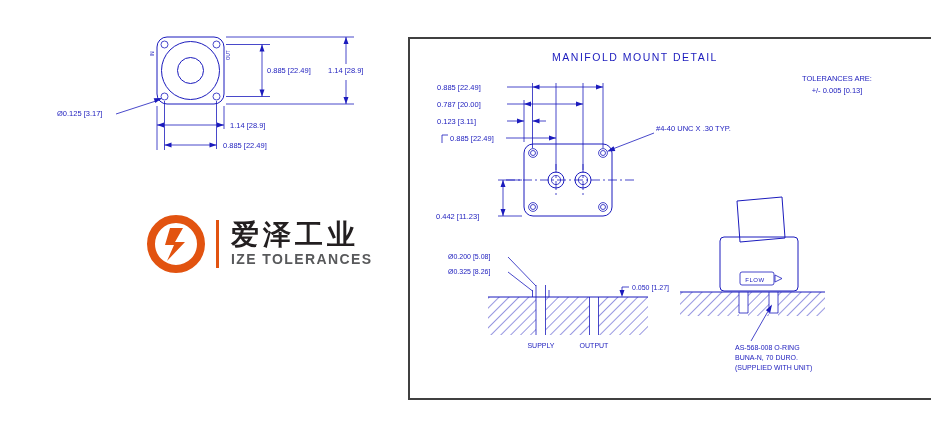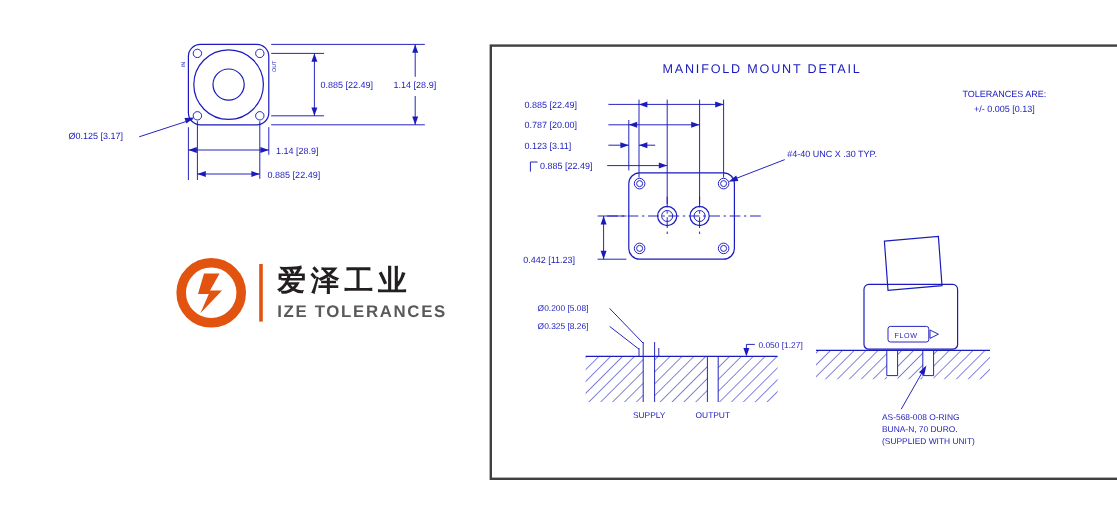--- a/index.html
+++ b/index.html
@@ -13,21 +13,21 @@
   .t{font-size:7.5px;}
   .t6{font-size:6px;}
   .t7{font-size:7px;}
   .title-t{font-size:10.5px;letter-spacing:1.5px;}
   .hl{stroke:#1b1bbd;stroke-width:0.9;}
   .detail-box{position:absolute;left:408px;top:37px;width:620px;height:363px;
               border:2px solid #404040;box-sizing:border-box;background:#ffffff;}
   .front-view{position:absolute;left:40px;top:10px;}
   .logo{position:absolute;left:146px;top:214px;display:flex;align-items:center;}
   .logo-divider{width:3px;height:48px;background:#e25310;margin:0 12px 0 10px;}
-  .logo-cn{font-size:24px;font-weight:bold;color:#231f20;letter-spacing:4px;line-height:30px;
+  .logo-cn{font-size:28px;font-weight:bold;color:#231f20;letter-spacing:4px;line-height:30px;
            font-family:"Liberation Sans","DejaVu Sans",sans-serif;}
   .logo-en{font-size:14px;font-weight:bold;color:#58595b;letter-spacing:1.4px;line-height:18px;}
 </style>
 </head>
 <body>
 
 <div class="page">
 
   <svg class="front-view" width="390" height="170" viewBox="0 0 390 170">
     <g>

